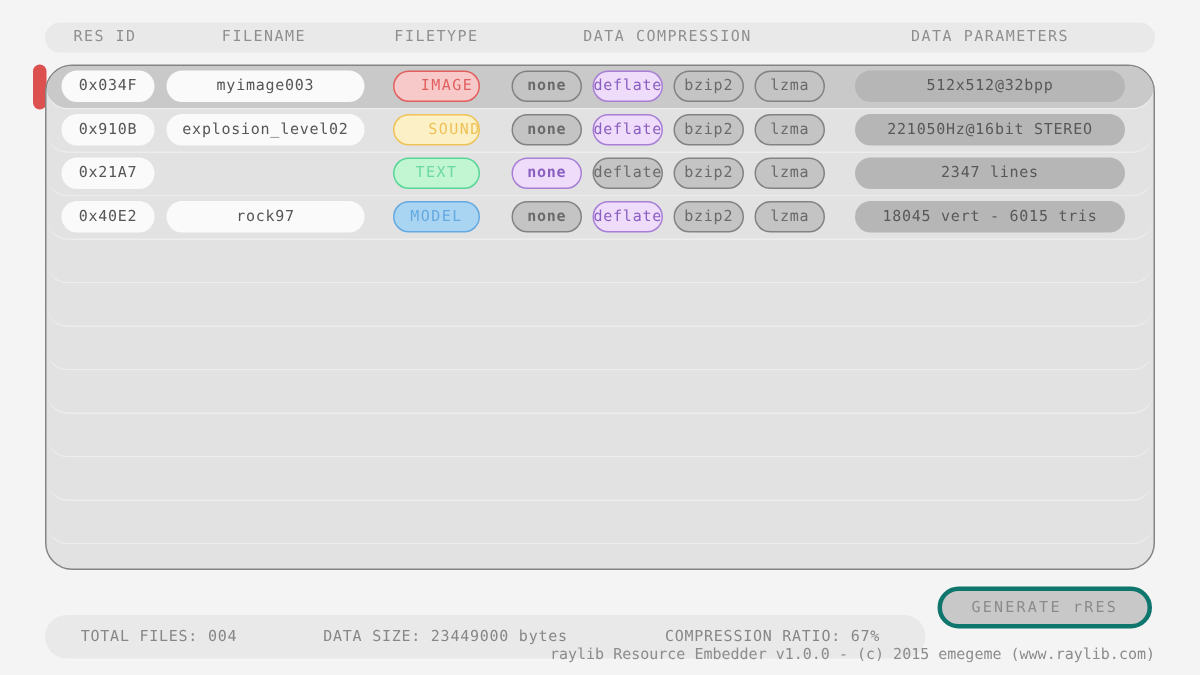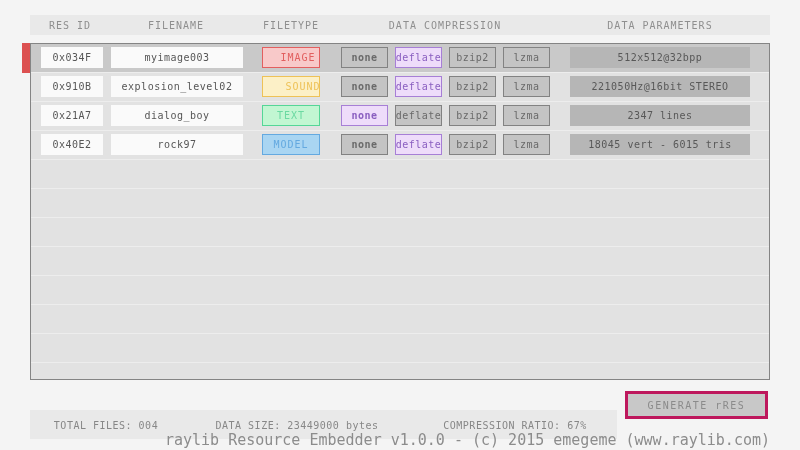--- a/index.html
+++ b/index.html
@@ -1,15 +1,15 @@
 <!DOCTYPE html>
 <html style="--sel-bg: #eedcfa; --sel-border: #a77fd6; --sel-text: #8a5fc0; --marker: #dc5050;"><head>
 <meta charset="utf-8">
 <style>
-  * { margin:0; padding:0; box-sizing:border-box; }
+  * { margin:0; padding:0; box-sizing:border-box;border-radius:18px; }
   html,body { width:800px; height:450px; }
   body {
     background:#f4f4f4;
     font-family:"DejaVu Sans Mono","Liberation Mono",monospace;
     overflow:hidden;
   }
   .app { position:relative; width:800px; height:450px; }
 
   
   .header-strip {
@@ -62,29 +62,29 @@
     position:absolute; left:30px; top:410px; width:587px; height:29px;
     background:#e9e9e9;
   }
   .footer-label {
     position:absolute; top:50%; transform:translate(-50%,-50%);
     font-size:10px; letter-spacing:0.5px; color:#878787; white-space:nowrap;
   }
   .f0{left:76px;} .f1{left:267px;} .f2{left:485px;}
   .generate-btn {
     position:absolute; left:625px; top:391px; width:143px; height:28px;
-    background:#c8c8c8; border:3px solid #be185d; color:#8b8b8b;
+    background:#c8c8c8; border:3px solid #0f766e; color:#8b8b8b;
     display:flex; align-items:center; justify-content:center;
     font-size:10px; letter-spacing:1.5px; cursor:pointer; white-space:nowrap;
   }
 
   
   .status-text {
     position:absolute; right:30px; top:431px;
-    font-size:15px; color:#8c8c8c; white-space:nowrap;
+    font-size:10px; color:#8c8c8c; white-space:nowrap;
   }
 </style>
 </head>
 <body>
 
 <div class="app">
 
   <div class="header-strip">
     <span class="header-label h0">RES ID</span>
     <span class="header-label h1">FILENAME</span>
@@ -114,21 +114,20 @@
       <div class="cell filetype" style="background: rgb(252, 240, 199); border-color: rgb(238, 194, 87); color: rgb(238, 194, 87); padding-left: 24px;">SOUND</div>
       <div class="cell copt c0">none</div>
       <div class="cell copt c1 sel">deflate</div>
       <div class="cell copt c2">bzip2</div>
       <div class="cell copt c3">lzma</div>
       <div class="cell params">221050Hz@16bit STEREO</div>
     </div>
 
     <div class="row">
       <div class="cell resid">0x21A7</div>
-      <div class="cell filename">dialog_boy</div>
       <div class="cell filetype" style="background: rgb(194, 246, 210); border-color: rgb(85, 214, 151); color: rgb(108, 217, 162);">TEXT</div>
       <div class="cell copt c0 sel">none</div>
       <div class="cell copt c1">deflate</div>
       <div class="cell copt c2">bzip2</div>
       <div class="cell copt c3">lzma</div>
       <div class="cell params">2347 lines</div>
     </div>
 
     <div class="row">
       <div class="cell resid">0x40E2</div>

